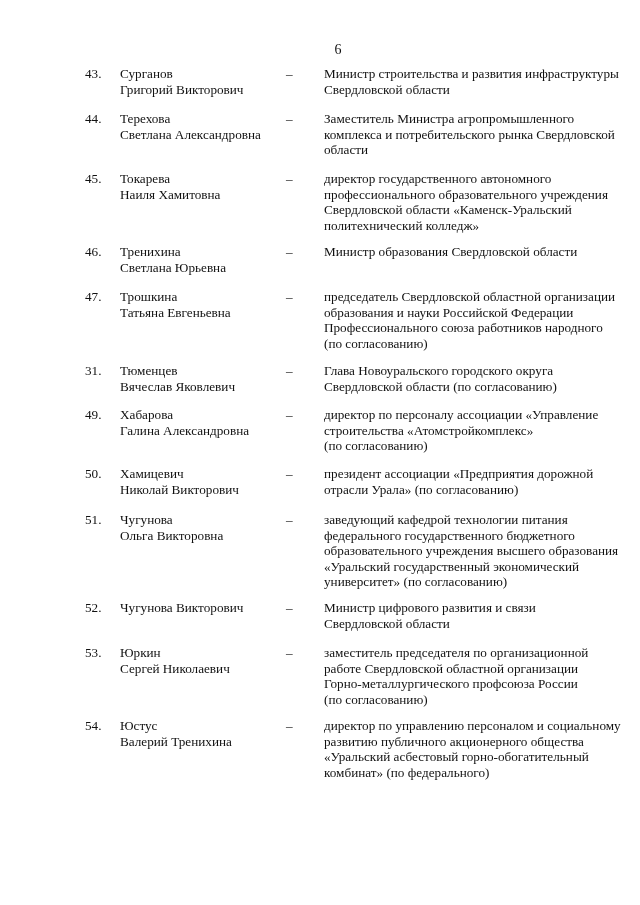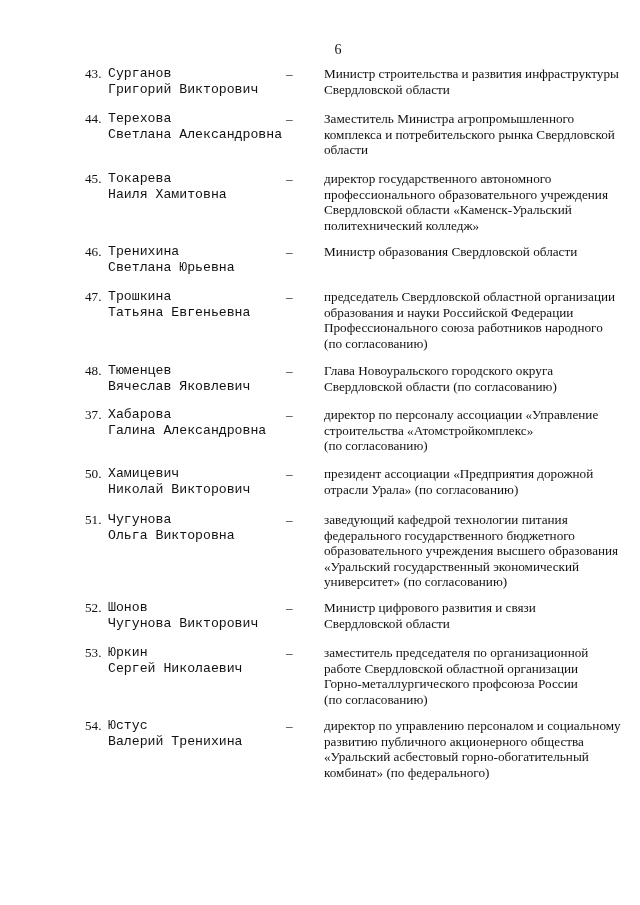--- a/index.html
+++ b/index.html
@@ -1,21 +1,21 @@
 <!DOCTYPE html>
 <html><head>
 <meta charset="utf-8">
 <style>
   html, body { margin: 0; padding: 0; background: #ffffff; }
   body { width: 640px; height: 905px; position: relative; overflow: hidden;
          font-family: "Liberation Serif", "DejaVu Serif", serif; color: #111; font-size: 13.2px; }
   .page-number { position: absolute; top: 42px; left: 0; width: 100%; text-align: center; font-size: 14px; padding-left: 36px; box-sizing: border-box; }
   .entry { position: absolute; left: 0; width: 640px; line-height: 15.6px; }
   .num { position: absolute; left: 85px; }
-  .name { position: absolute; left: 108px; width: 175px; font-family: Liberation Mono, monospace; }
+  .name { position: absolute; left: 120px; width: 175px; }
   .dash { position: absolute; left: 286px; }
   .desc { position: absolute; left: 324px; width: 320px; }
   .line { display: block; white-space: nowrap; }
 </style>
 </head>
 <body>
 
 <div class="page-number">6</div>
 
 <div id="entries">
@@ -77,33 +77,33 @@
       </span>
       <span class="dash">–</span>
       <span class="desc">
         <span class="line">председатель Свердловской областной организации</span>
         <span class="line">образования и науки Российской Федерации</span>
         <span class="line">Профессионального союза работников народного</span>
         <span class="line">(по согласованию)</span>
       </span>
     </div>
     <div class="entry" style="top: 363px;">
-      <span class="num">48.</span>
+      <span class="num">31.</span>
       <span class="name">
         <span class="line">Тюменцев</span>
         <span class="line">Вячеслав Яковлевич</span>
       </span>
       <span class="dash">–</span>
       <span class="desc">
         <span class="line">Глава Новоуральского городского округа</span>
         <span class="line">Свердловской области (по согласованию)</span>
       </span>
     </div>
     <div class="entry" style="top: 407px;">
-      <span class="num">37.</span>
+      <span class="num">49.</span>
       <span class="name">
         <span class="line">Хабарова</span>
         <span class="line">Галина Александровна</span>
       </span>
       <span class="dash">–</span>
       <span class="desc">
         <span class="line">директор по персоналу ассоциации «Управление</span>
         <span class="line">строительства «Атомстройкомплекс»</span>
         <span class="line">(по согласованию)</span>
       </span>
@@ -131,21 +131,20 @@
         <span class="line">заведующий кафедрой технологии питания</span>
         <span class="line">федерального государственного бюджетного</span>
         <span class="line">образовательного учреждения высшего образования</span>
         <span class="line">«Уральский государственный экономический</span>
         <span class="line">университет» (по согласованию)</span>
       </span>
     </div>
     <div class="entry" style="top: 600px;">
       <span class="num">52.</span>
       <span class="name">
-        <span class="line">Шонов</span>
         <span class="line">Чугунова Викторович</span>
       </span>
       <span class="dash">–</span>
       <span class="desc">
         <span class="line">Министр цифрового развития и связи</span>
         <span class="line">Свердловской области</span>
       </span>
     </div>
     <div class="entry" style="top: 645px;">
       <span class="num">53.</span>

